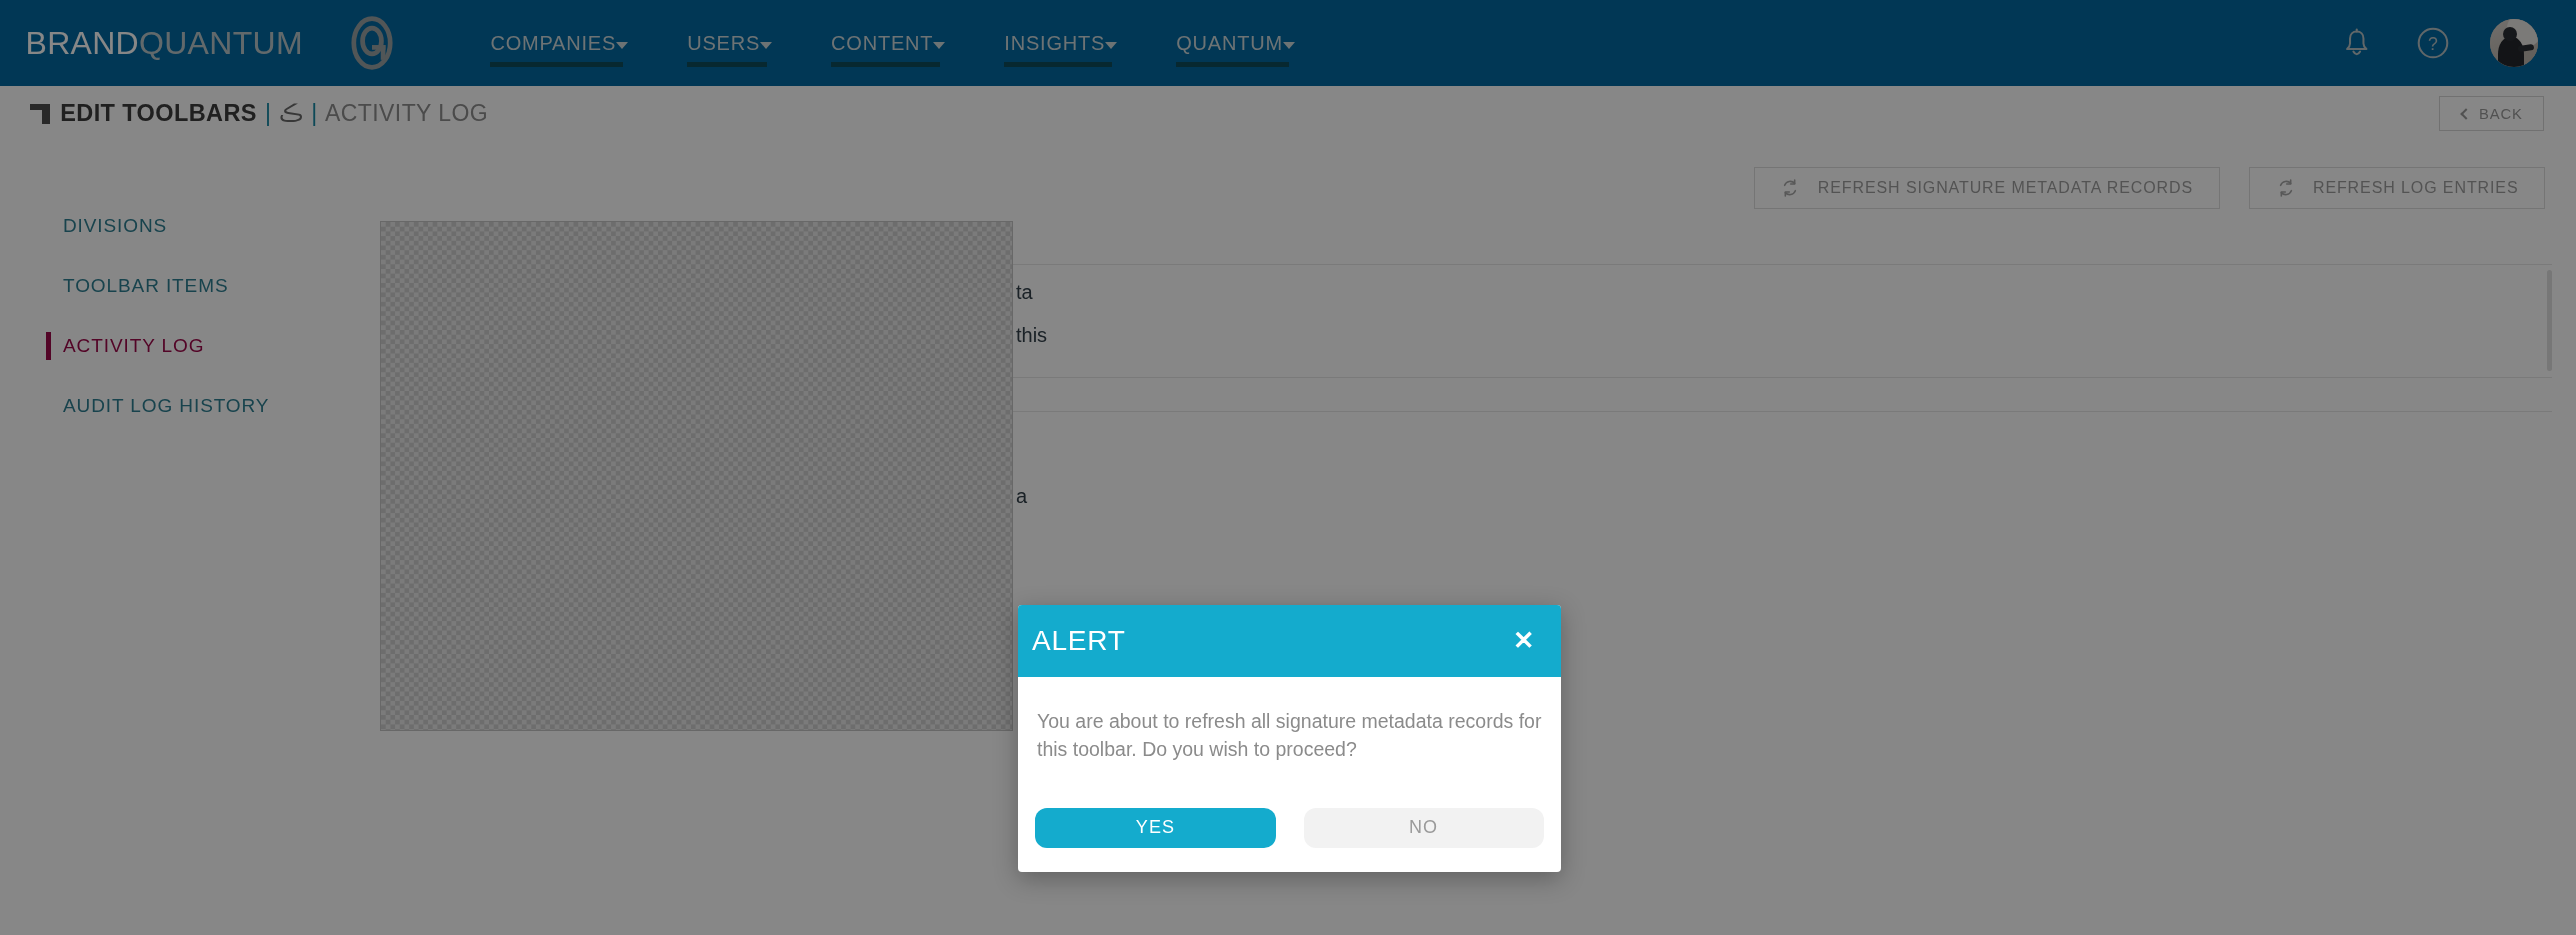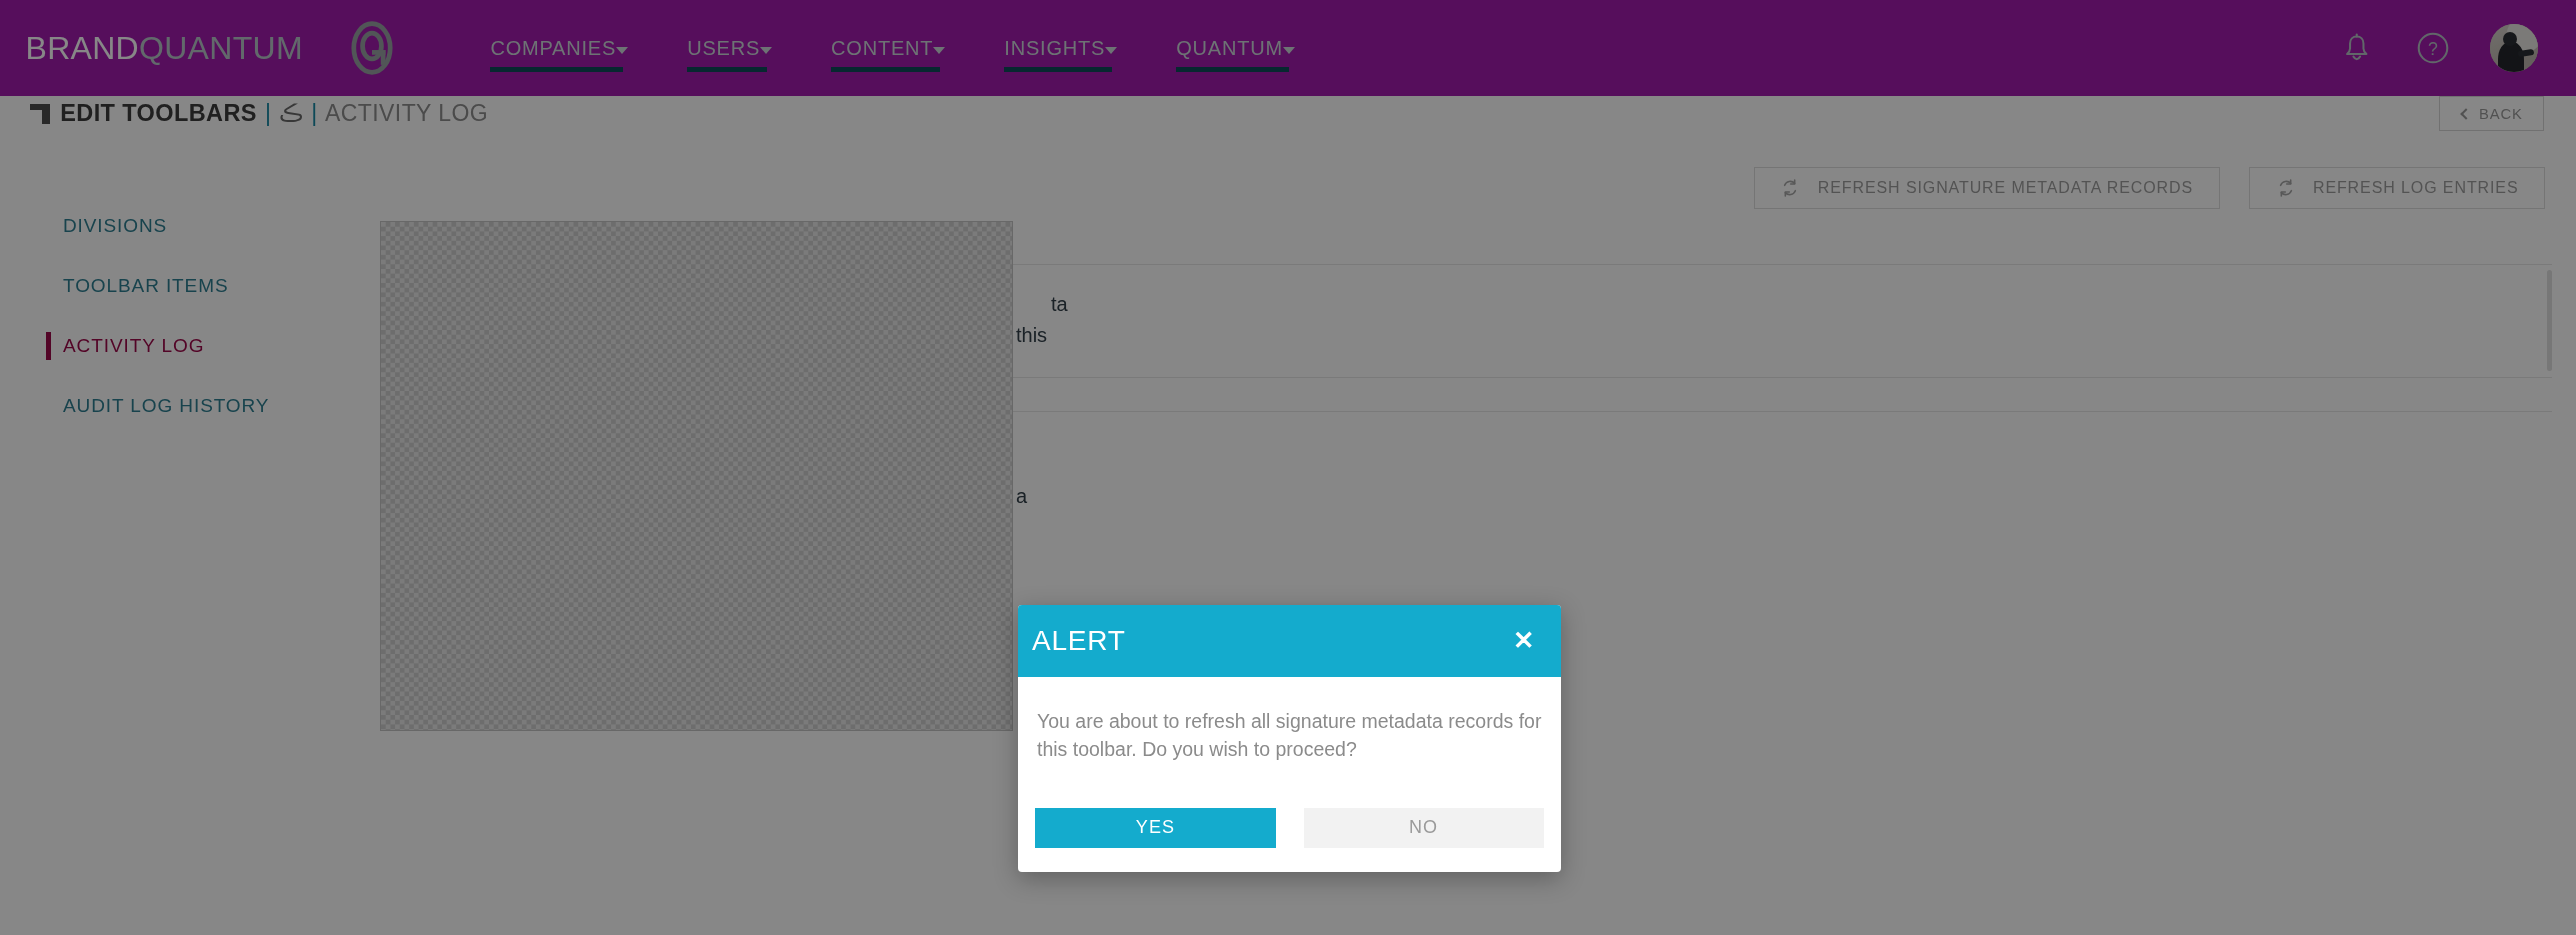--- a/index.html
+++ b/index.html
@@ -27,22 +27,22 @@
     background: rgba(0, 0, 0, 0.47);
     z-index: 50;
     pointer-events: none;
   }
 
   
   #topbar {
     position: absolute;
     left: 0; top: 0;
     width: 2576px;
-    height: 96px;
-    background: #a21caf;
+    height: 86px;
+    background: #0369a1;
     display: flex;
     align-items: center;
     z-index: 10;
   }
 
   #brand-wordmark {
     margin-left: 25.5px;
     font-size: 32px;
     letter-spacing: 0.3px;
     line-height: 1;
@@ -396,21 +396,21 @@
   }
   #modal-footer {
     display: flex;
     gap: 28px;
     padding: 38px 17.4px 24px 17.4px;
   }
   .modal-btn {
     flex: 1;
     height: 40px;
     border: none;
-    border-radius: 0;
+    border-radius: 12px;
     font-size: 18px;
     letter-spacing: 1.1px;
     cursor: pointer;
     font-family: "Liberation Sans", sans-serif;
   }
   #btn-yes { background: #14ABCD; color: #ffffff; }
   #btn-no  { background: #f2f2f2; color: #9a9a9a; }
 </style>
 </head>
 <body>
@@ -538,21 +538,21 @@
       </div>
     </div>
 
     <div id="content-panel">
       <div class="content-row" id="row-head"></div>
       <div class="content-row" id="row-body">
         <div class="scroll-thumb"></div>
       </div>
       <div class="content-row" id="row-tail"></div>
 
-      <div class="record-line" style="top:71px; left:636px;margin-left:35px;">ta</div>
+      <div class="record-line" style="top:59px; left:636px;">ta</div>
       <div class="record-line" style="top:102px; left:636px;">this</div>
       <div class="record-line" style="top:263px; left:636px;">a</div>
     </div>
   </div>
 
   <div id="dim-veil"></div>
 
   <div id="checker-block"></div>
 
   <div id="modal-backdrop">

